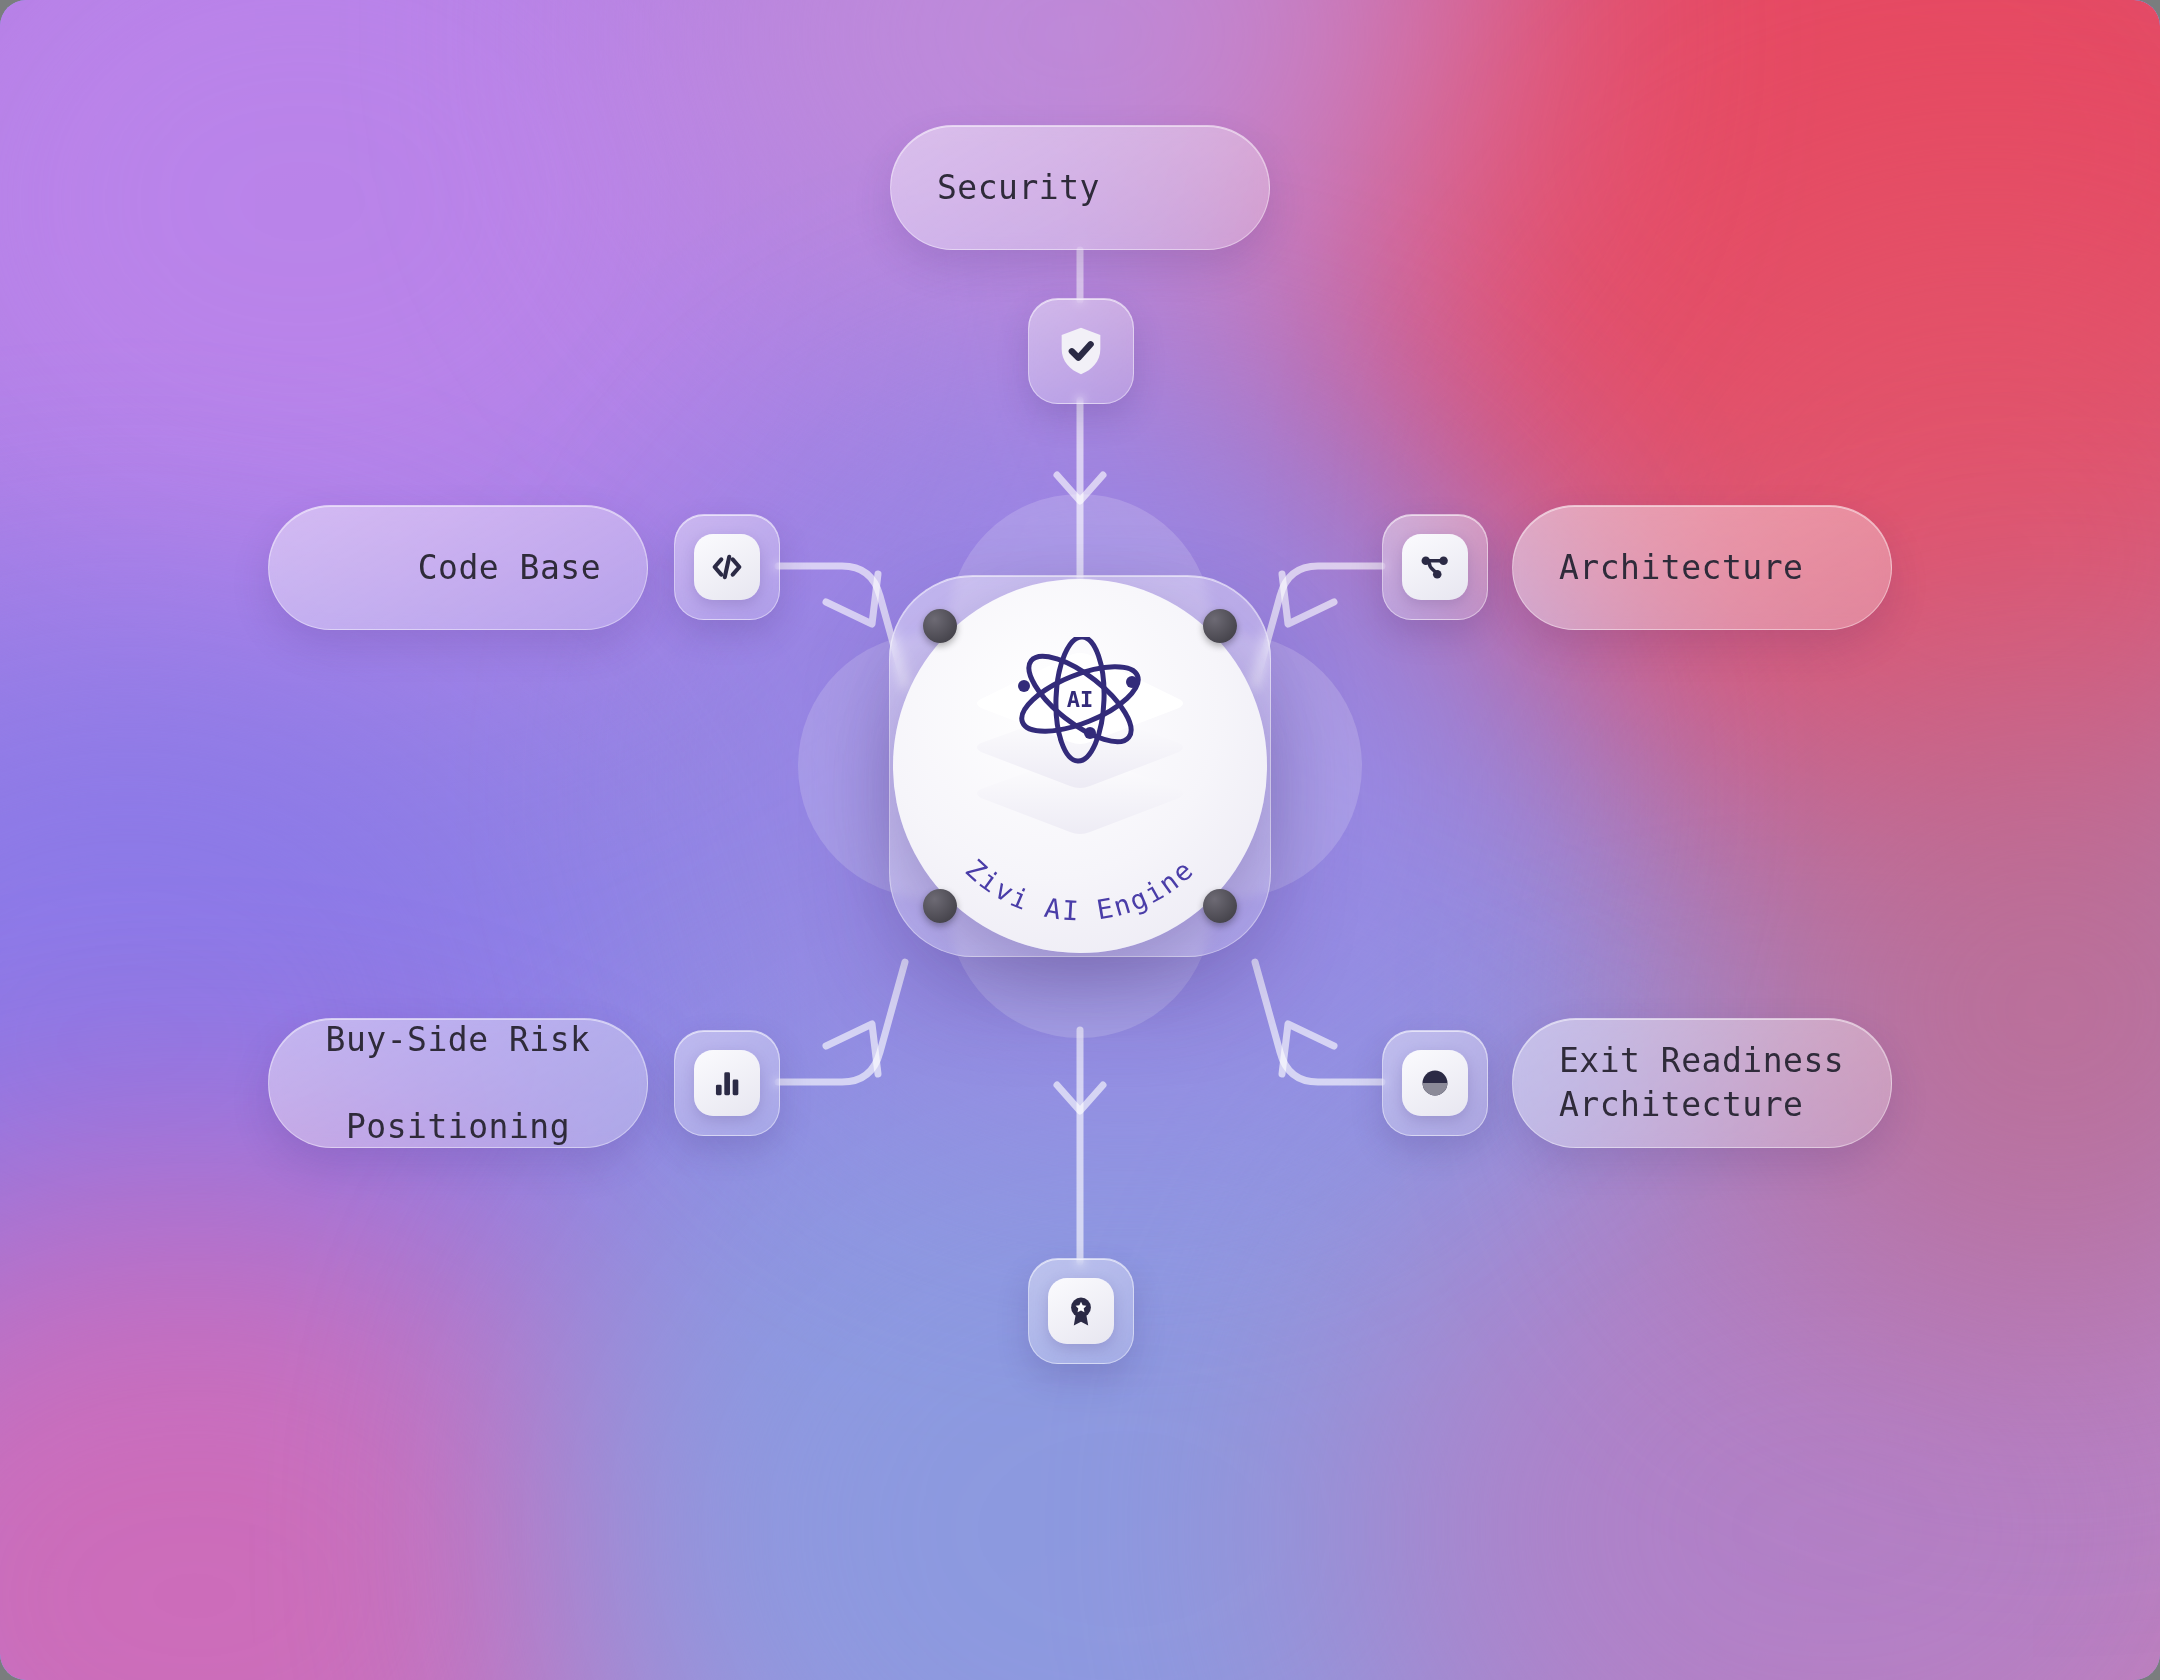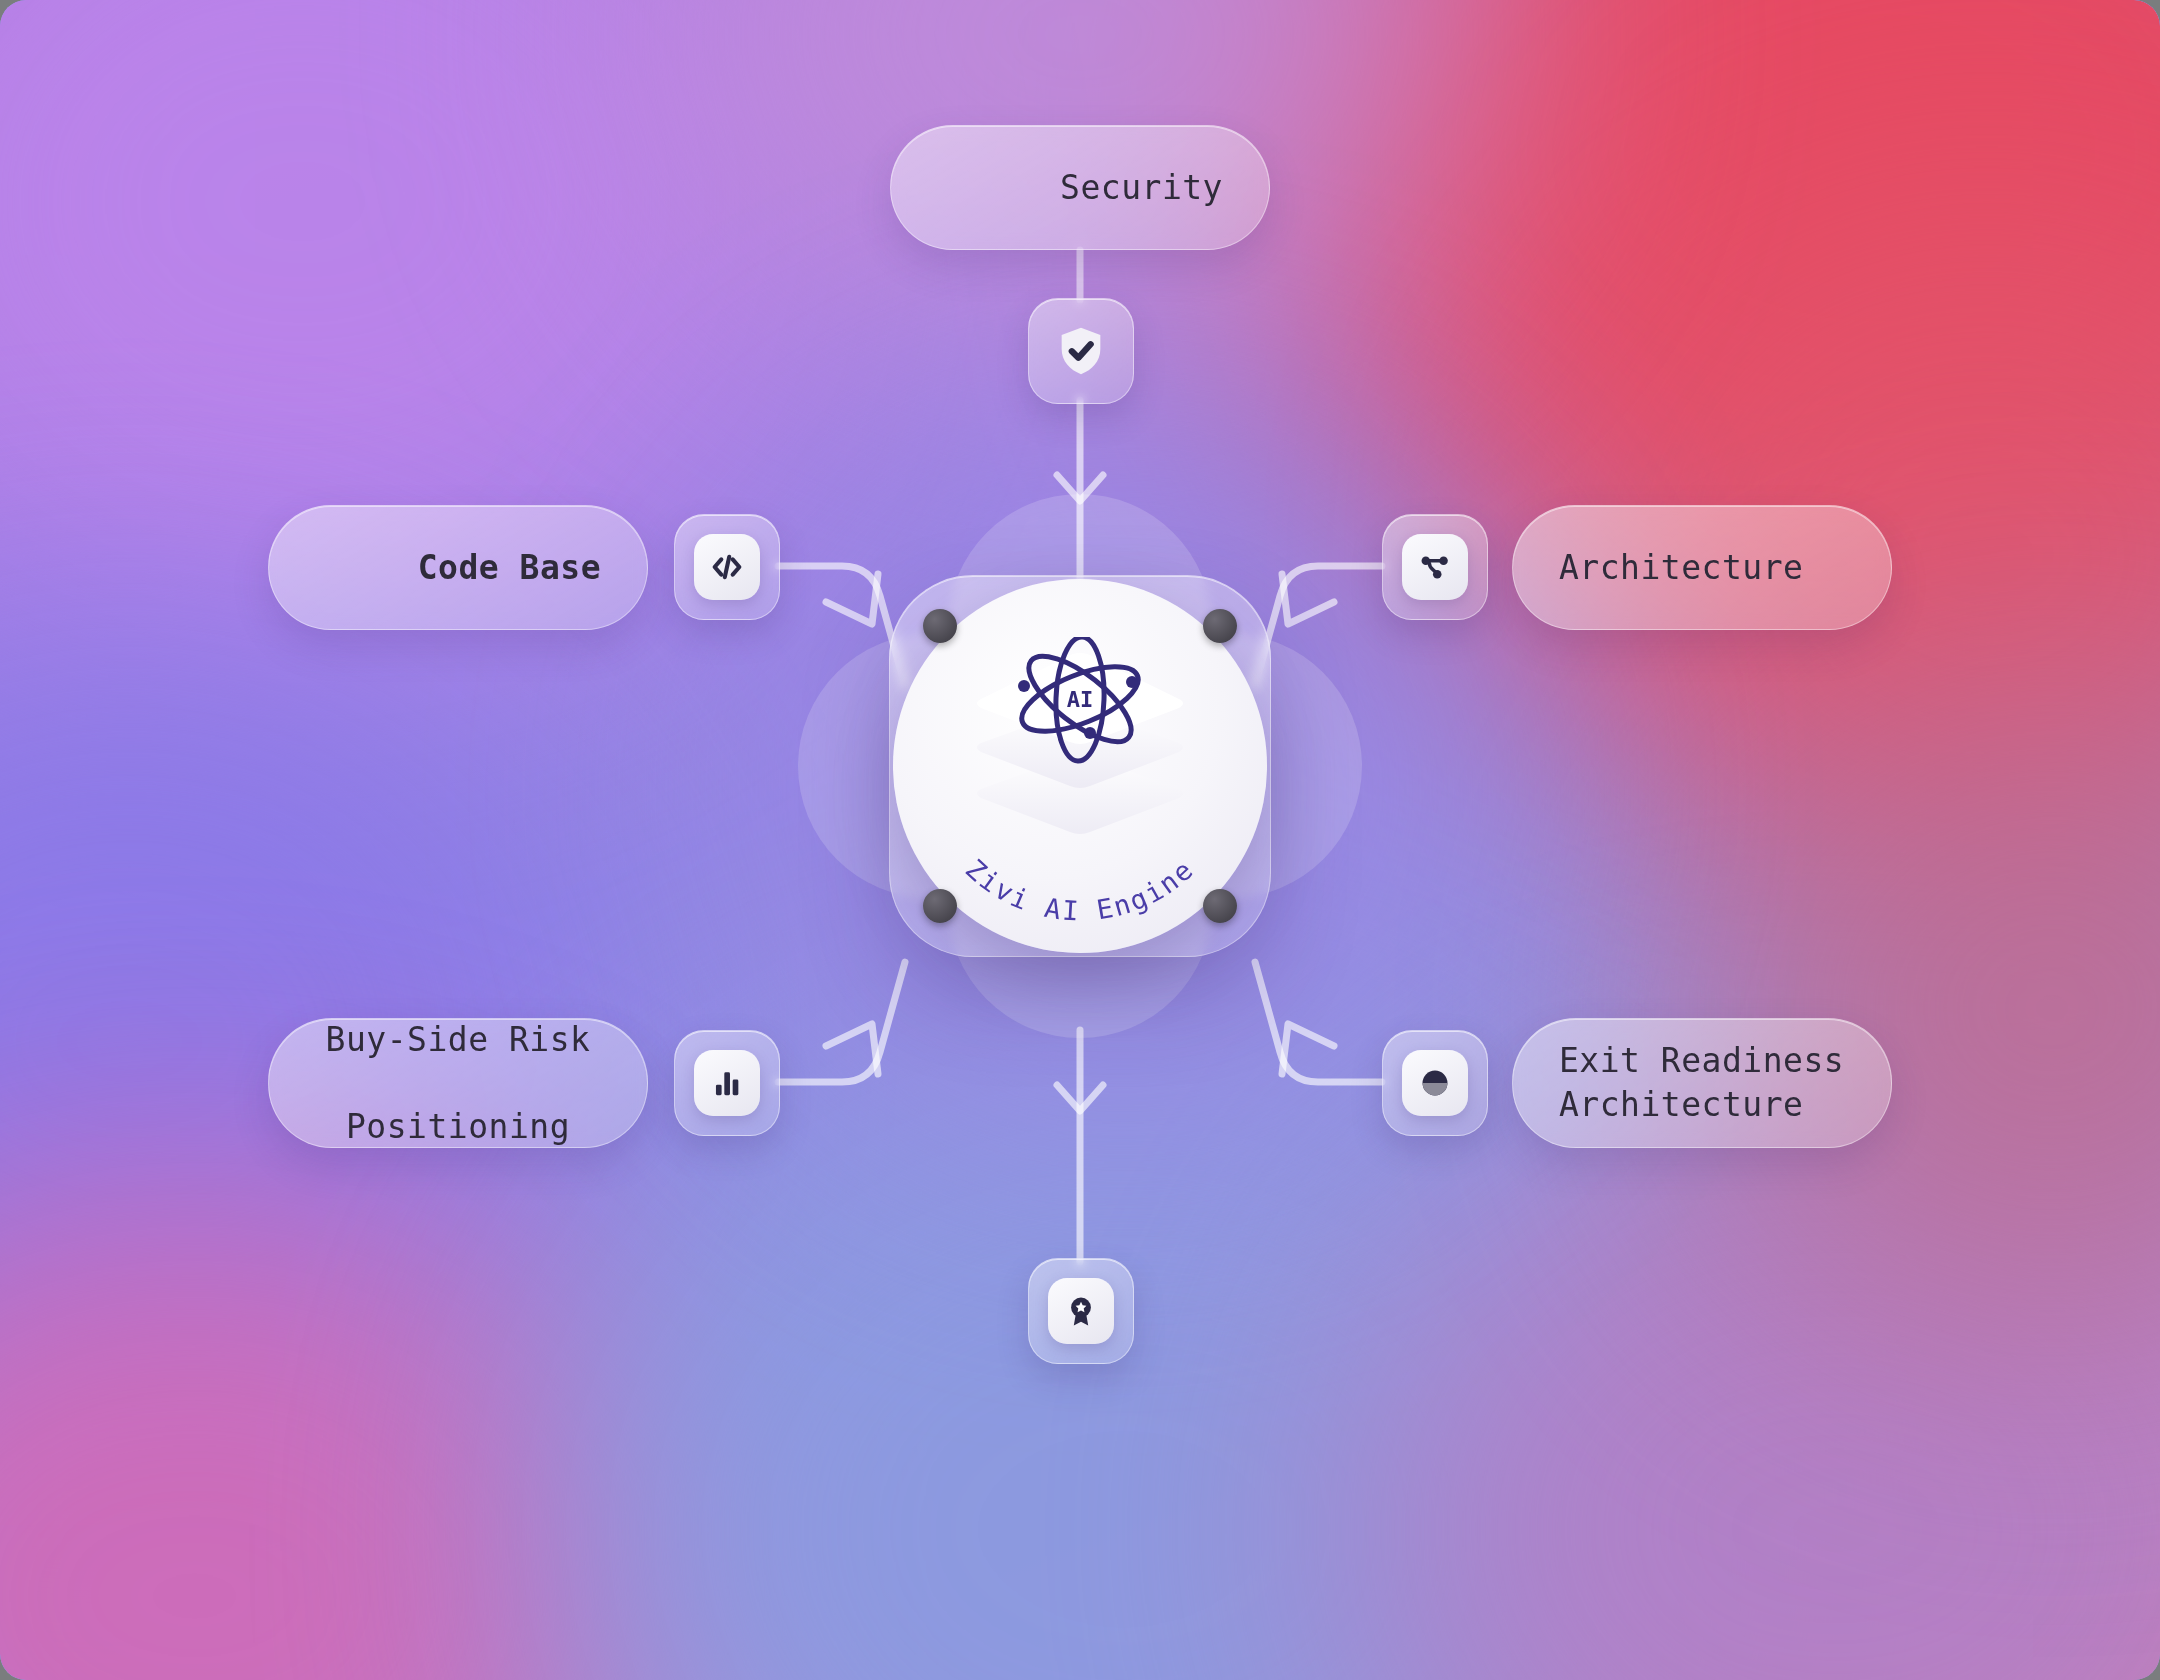--- a/index.html
+++ b/index.html
@@ -62,22 +62,22 @@
 
   
   .pill{position:absolute;border-radius:64px;
     background:linear-gradient(150deg,rgba(255,255,255,.46),rgba(255,255,255,.26));
     border:1px solid rgba(255,255,255,.38);
     box-shadow:0 16px 38px rgba(60,40,110,.16),inset 0 1px 0 rgba(255,255,255,.5);
     backdrop-filter:blur(7px);
     display:flex;align-items:center;
     color:#2f2b3a;font-size:33px;line-height:1.32;letter-spacing:.5px;
     padding:0 46px;box-sizing:border-box;}
-  .pill.c{justify-content:flex-end;text-align:center;}
-  .pill.r{justify-content:flex-end;text-align:right;font-weight:bold;}
+  .pill.c{justify-content:flex-start;text-align:center;}
+  .pill.r{justify-content:flex-end;text-align:right;}
   .pill.l{justify-content:flex-start;text-align:left;}
 </style>
 </head>
 <body>
 
 <div id="stage">
 
   <div class="mesh">
     <div style="position:absolute;inset:0;background:linear-gradient(160deg,#b07ce0 0%,#a07fe4 22%,#9087e2 45%,#8f95e2 68%,#b98ad0 88%,#cf7fae 100%);"></div>
     <i style="left:-9%;top:-14%;width:46%;height:52%;background:#bb84ea;opacity:.95;"></i>

